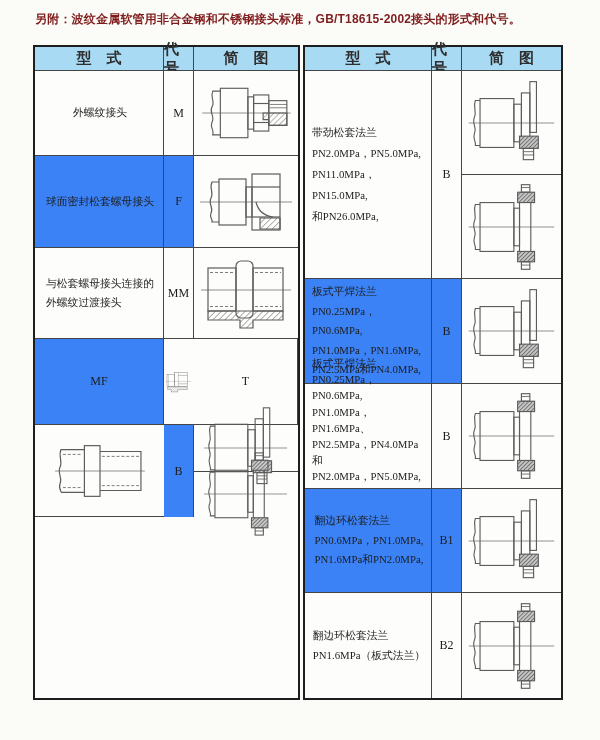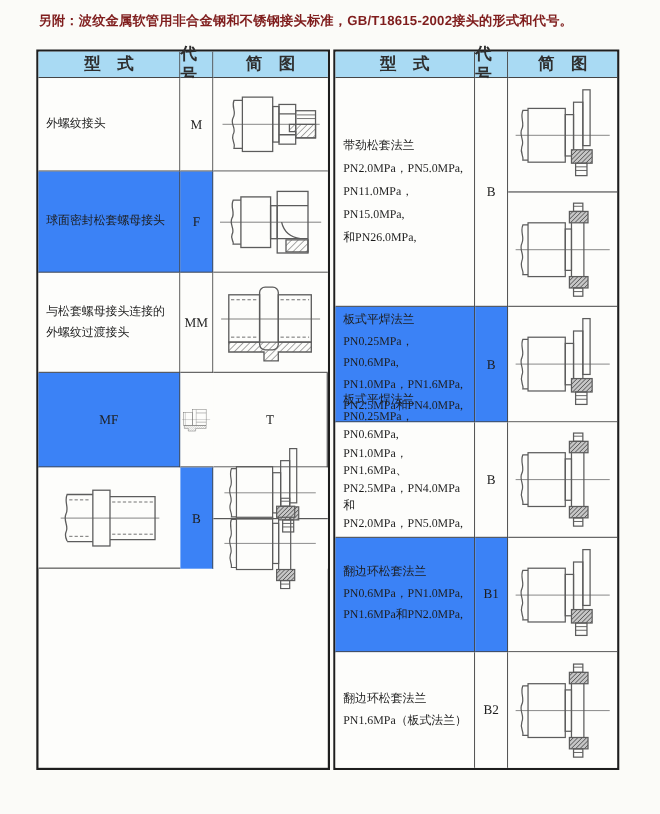--- a/index.html
+++ b/index.html
@@ -14,21 +14,21 @@
     font-family:"Liberation Sans","DejaVu Sans",sans-serif;
     font-size:12px;font-weight:700;color:#7f1d1d;letter-spacing:0.2px;
   }
   .tables{position:absolute;left:33px;top:45px;display:flex;gap:3px;}
   .grid{display:grid;border:2px solid #1e1e1e;background:#fdfdfb;}
   .grid.left{grid-template-columns:129px 30px 104px;grid-template-rows:24px 85px 92px 91px 86px 92px 181px;}
   .grid.right{grid-template-columns:127px 30px 99px;grid-template-rows:24px 208px 105px 105px 104px 105px;}
   .cell{
     border-right:1px solid #454545;border-bottom:1px solid #454545;
     box-sizing:border-box;display:flex;align-items:center;
-    background:#fdfdfb;min-width:0;min-height:0;
+    background:#fdfdfb;min-width:0;min-height:0;justify-content:center;
   }
   .cell.lc{border-right:none;}
   .cell.lr{border-bottom:none;}
   .cell.hl{background:#3b82f6;}
   .hdr{background:#a9daf3;justify-content:center;font-size:15px;font-weight:600;color:#2e2e2e;}
   .c-type{padding:0 5px 0 7px;font-size:10.8px;line-height:1.8;color:#1d1d1d;}
   .c-type span{white-space:pre-line;display:block;}
   .c-type.tight span{line-height:1.5;}
   .c-type.wide span{line-height:1.95;}
   .c-code{justify-content:center;font-size:12px;color:#1d1d1d;}

